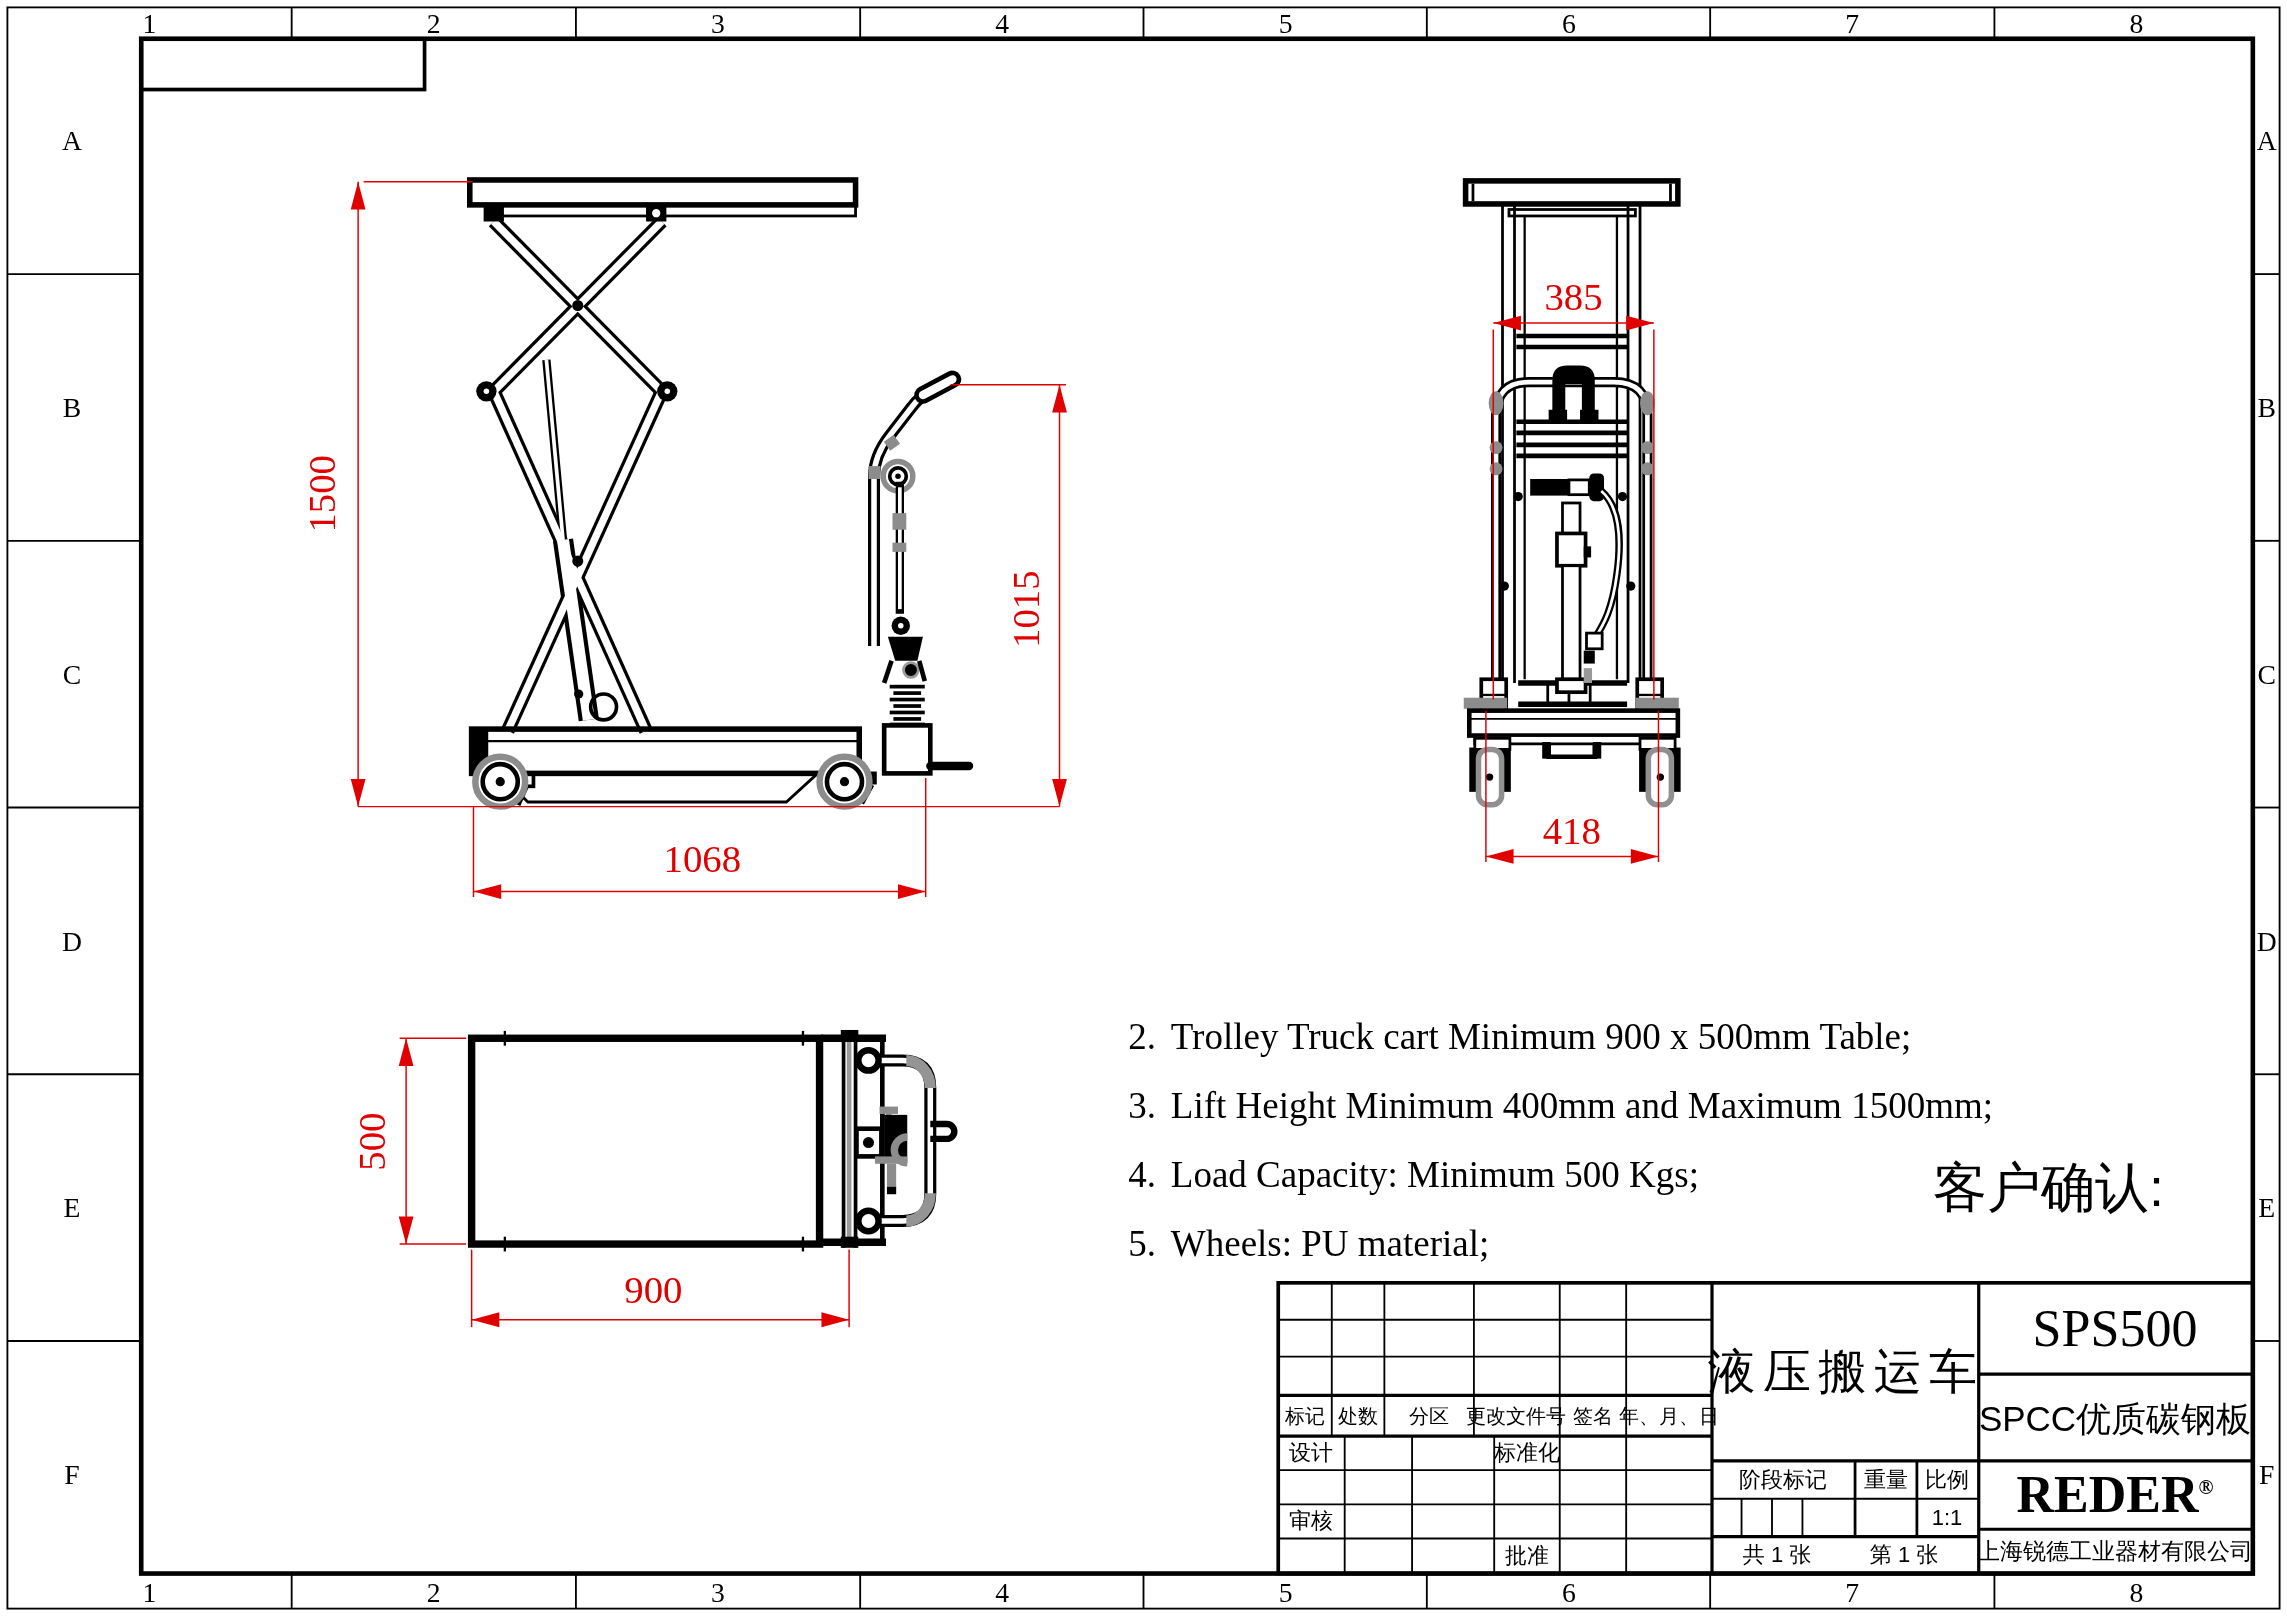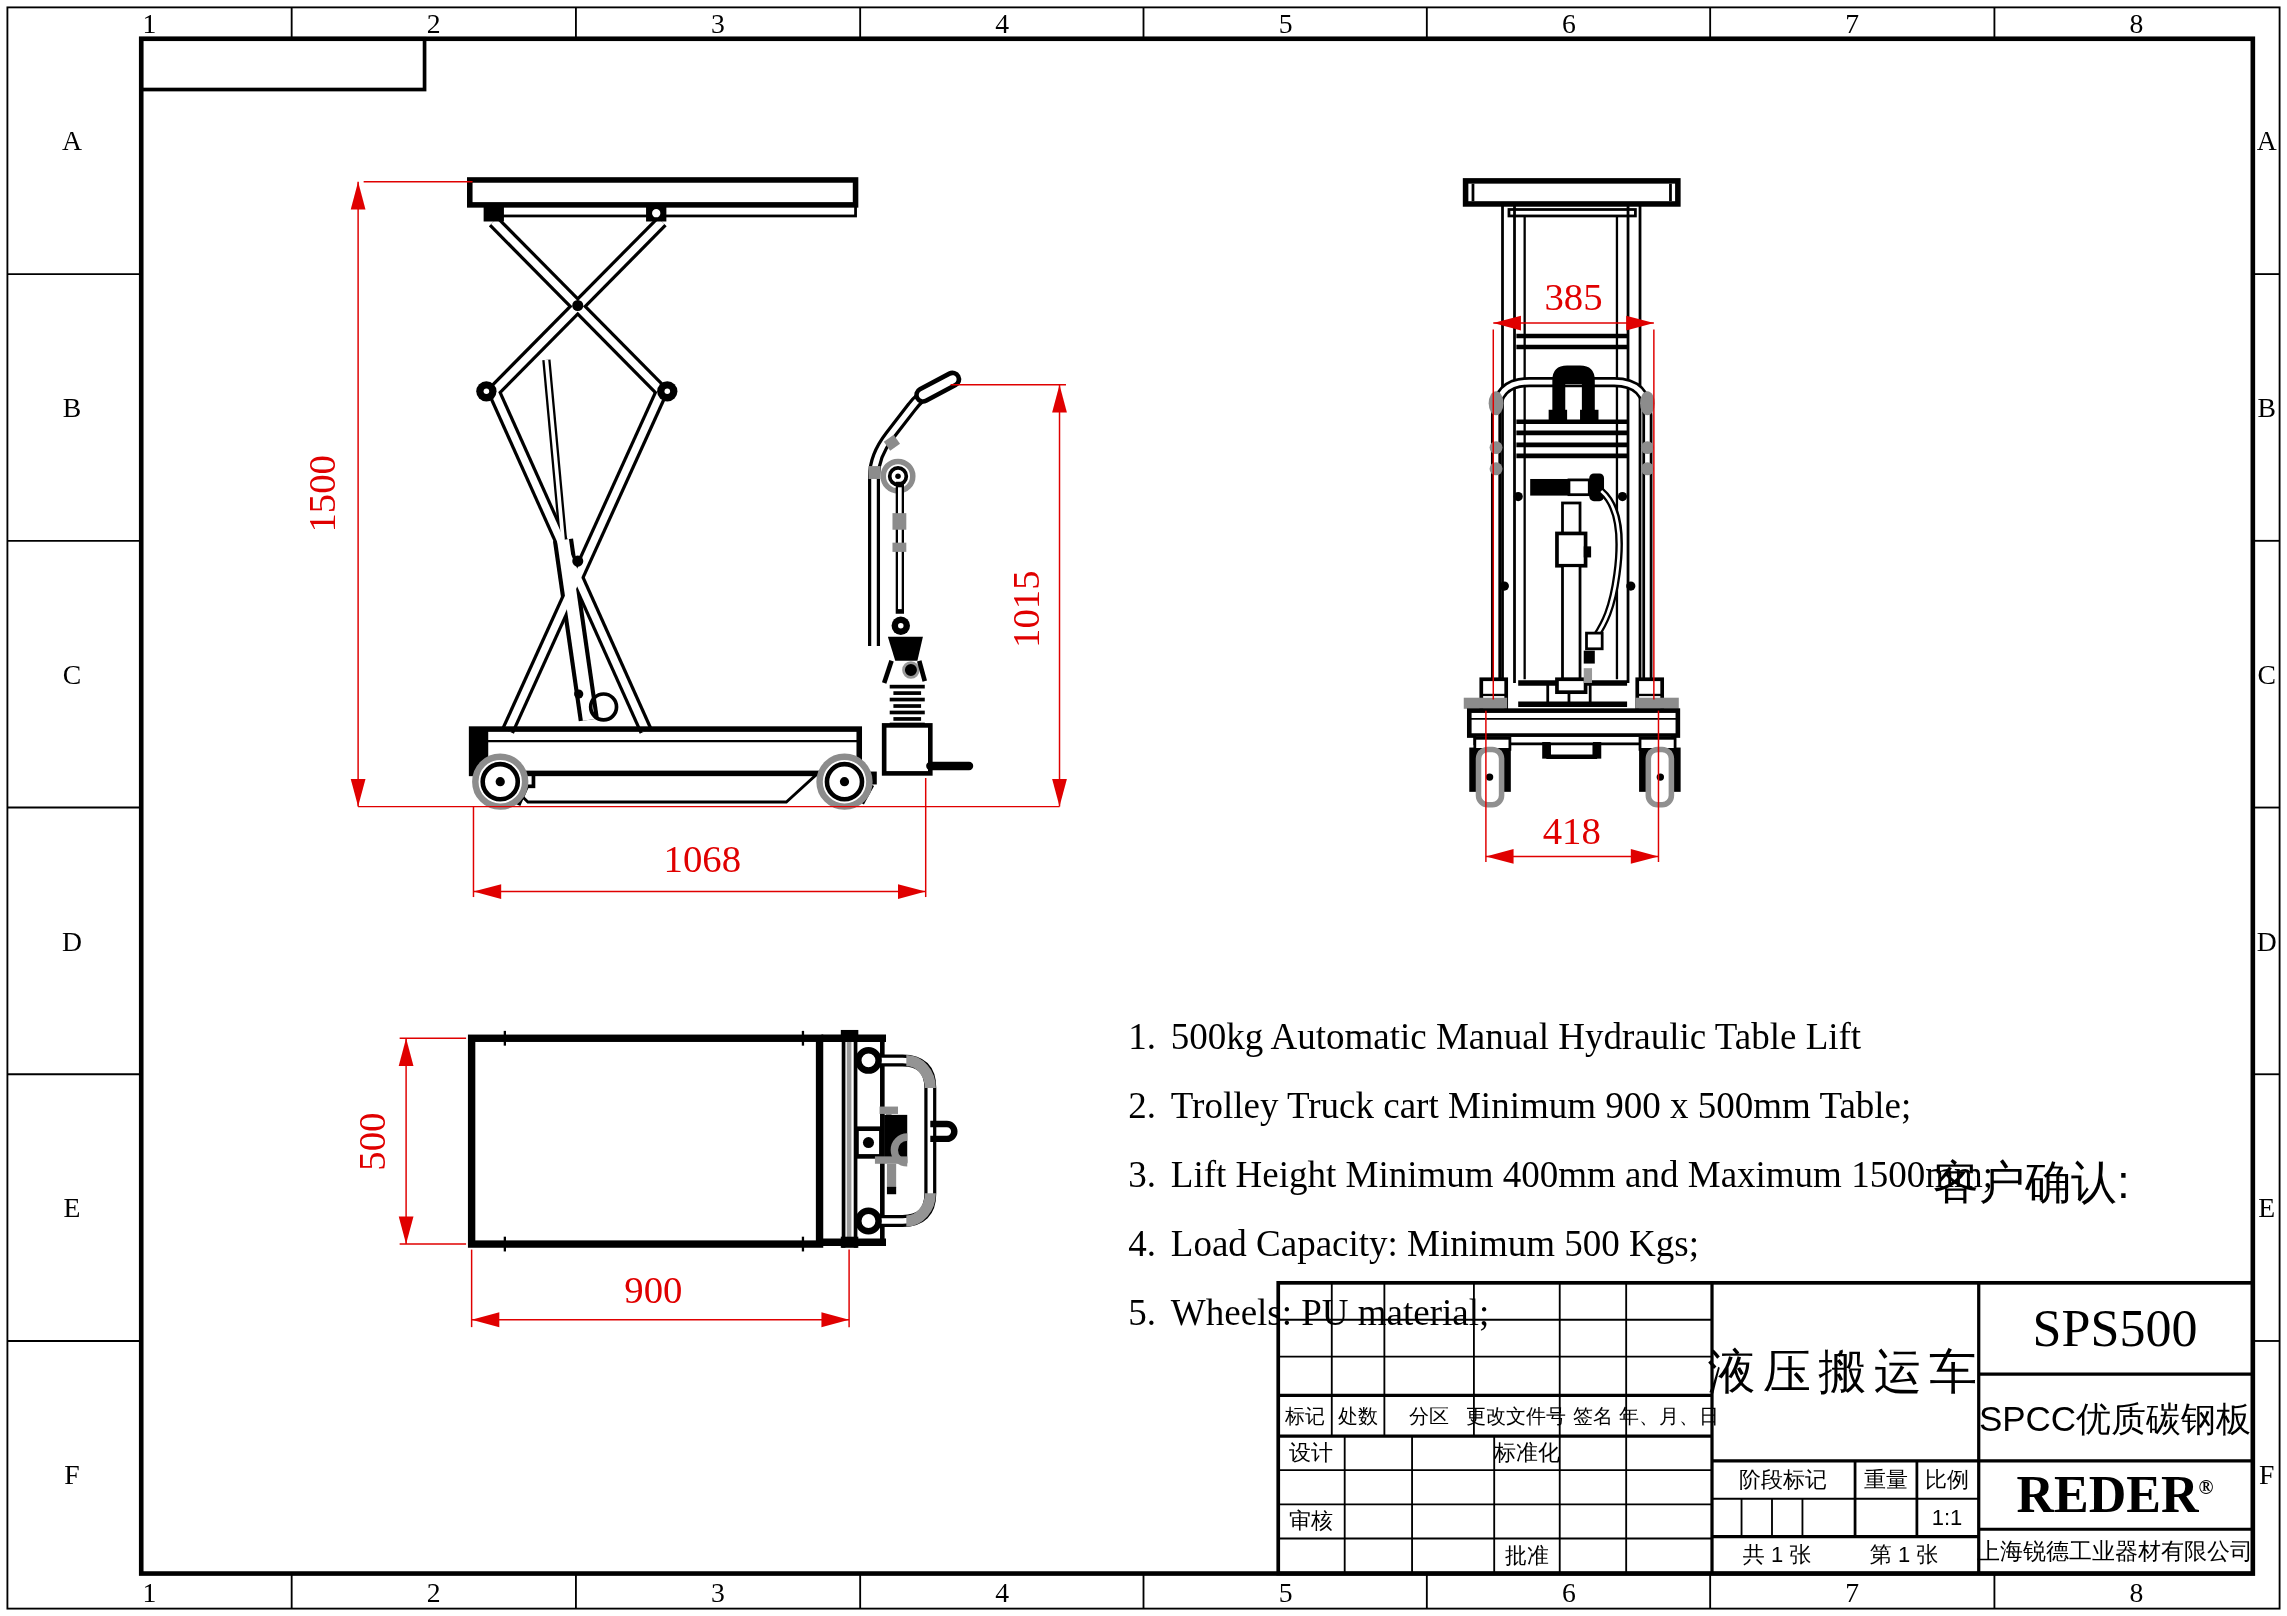--- a/index.html
+++ b/index.html
@@ -6,21 +6,21 @@
   .sheet{position:relative;width:2287px;height:1616px;background:#fff;overflow:hidden;
          font-family:"Liberation Sans",sans-serif;color:#000;}
   .layer{position:absolute;left:0;top:0;}
   svg text{user-select:none;}
   .grid-label{font-family:"Liberation Serif",serif;font-size:30px;text-anchor:middle;fill:#000;}
   .dim{font-family:"Liberation Serif",serif;font-size:42px;text-anchor:middle;fill:#e00000;}
   .notes{position:absolute;left:1108px;top:1002px;font-family:"Liberation Serif",serif;
          font-size:37px;line-height:69px;white-space:nowrap;}
   .note-line{height:69px;}
   .nnum{display:inline-block;width:48px;text-align:right;margin-right:14.8px;}
-  .customer{position:absolute;left:1933px;top:1152px;font-size:46px;white-space:nowrap;
+  .customer{position:absolute;left:1933px;top:1152px;font-size:54px;white-space:nowrap;
             font-family:"Liberation Sans",sans-serif;}
   .tbl{position:absolute;transform:translate(-50%,-50%);white-space:nowrap;line-height:1;}
   .serif{font-family:"Liberation Serif",serif;}
   .f22{font-size:20px;} .f24{font-size:22px;} .f25{font-size:23px;} .f38{font-size:35px;}
   .f46{font-size:52px;} .f52{font-size:48px;letter-spacing:7.4px;} .f56{font-size:52px;font-weight:bold;}
   sup{font-size:20px;}
 </style>
 </head>
 <body>
 
@@ -432,23 +432,20 @@
       <polygon points="511,1430 541,1422 541,1438"></polygon>
           <polygon points="920,1430 890,1422 890,1438"></polygon>
     </g>
     <text class="dim" transform="rotate(-90 417 1237)" x="417" y="1237">500</text>
     <text class="dim" x="708" y="1412">900</text>
   </g>
 </svg>
 
 <div class="notes">
   <div class="note-line">
-    <span class="nnum">1.</span><span>500kg Automatic Manual Hydraulic Table Lift</span>
-  </div>
-  <div class="note-line">
     <span class="nnum">2.</span><span>Trolley Truck cart Minimum 900 x 500mm Table;</span>
   </div>
   <div class="note-line">
     <span class="nnum">3.</span><span>Lift Height Minimum 400mm and Maximum 1500mm;</span>
   </div>
   <div class="note-line">
     <span class="nnum">4.</span><span>Load Capacity: Minimum 500 Kgs;</span>
   </div>
   <div class="note-line">
     <span class="nnum">5.</span><span>Wheels: PU material;</span>

